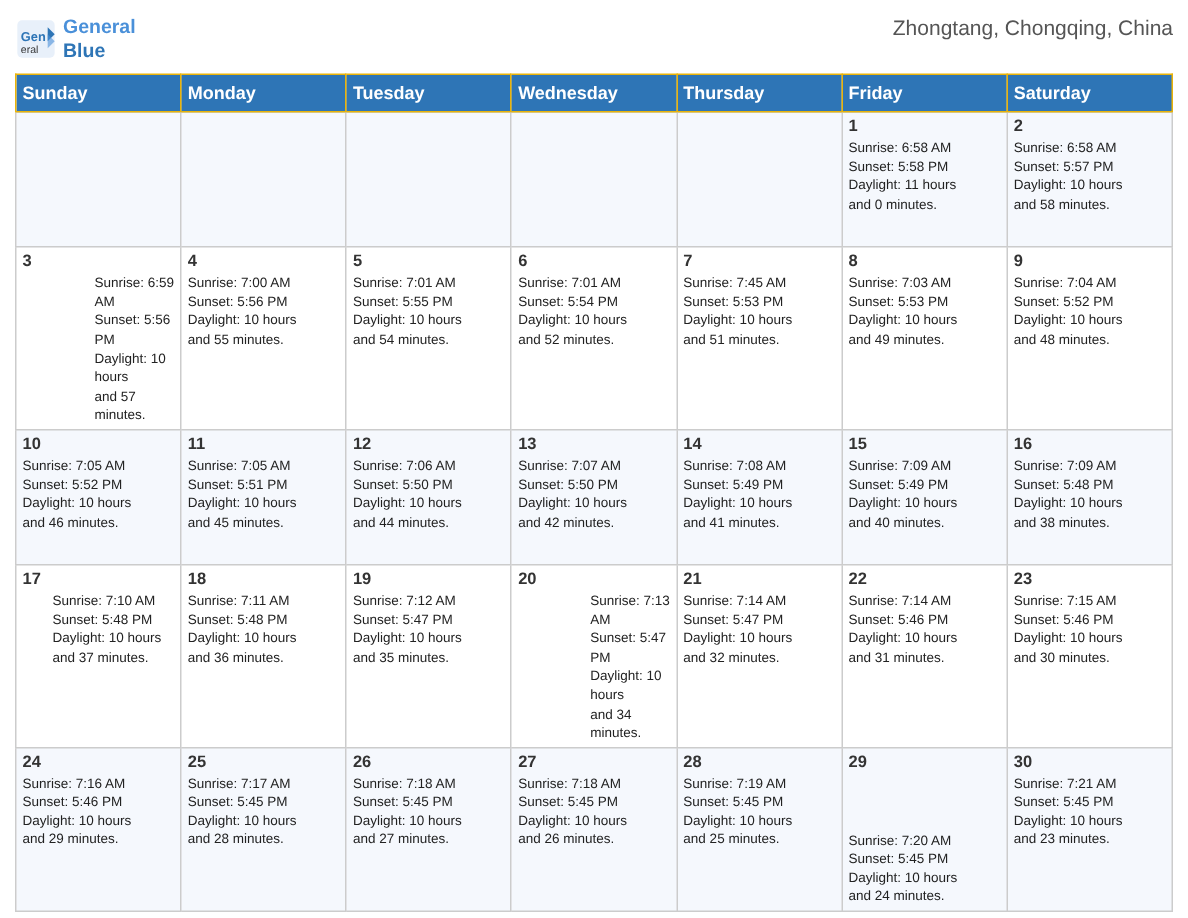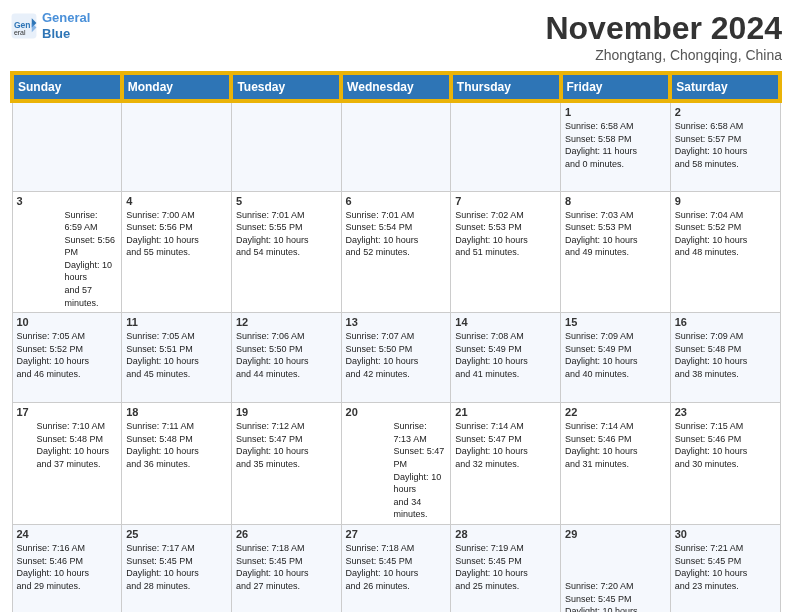--- a/index.html
+++ b/index.html
@@ -51,21 +51,21 @@
       border-collapse: collapse;
       table-layout: fixed;
     }
     thead th {
       background-color: #2e75b6;
       color: #fff;
       font-size: 12px;
       font-weight: bold;
       padding: 5px 4px;
       text-align: left;
-      border: 4px solid #eab308;
+      border: 1px solid #eab308;
     }
     tbody td {
       border: 1px solid #ccc;
       vertical-align: top;
       padding: 3px 4px;
       font-size: 9.5px;
       color: #333;
       height: 90px;
       background: #fff;
     }
@@ -103,21 +103,20 @@
       <polygon points="28,14 34,20 28,26" fill="#4a90d9" opacity="0.6"></polygon>
     </svg>
     <div>
       <div class="logo-text">
         <span>General</span><br>
         <span style="color:#2e75b6">Blue</span>
       </div>
     </div>
   </div>
   <div class="title-block">
-    <div class="calendar-title">November 2024</div>
     <div class="calendar-subtitle">Zhongtang, Chongqing, China</div>
   </div>
 </div>
 
 <table>
   <thead>
     <tr id="header-row">
         <th>Sunday</th>
         <th>Monday</th>
         <th>Tuesday</th>
@@ -173,21 +172,21 @@
         </td>
         <td>
           <span class="day-num">6</span>
           <div class="day-info" style="white-space: pre-line;">Sunrise: 7:01 AM
 Sunset: 5:54 PM
 Daylight: 10 hours
 and 52 minutes.</div>
         </td>
         <td>
           <span class="day-num">7</span>
-          <div class="day-info" style="white-space: pre-line;">Sunrise: 7:02 AM
+          <div class="day-info" style="white-space: pre-line;">Sunrise: 7:45 AM
 Sunset: 5:53 PM
 Daylight: 10 hours
 and 51 minutes.</div>
         </td>
         <td>
           <span class="day-num">8</span>
           <div class="day-info" style="white-space: pre-line;">Sunrise: 7:03 AM
 Sunset: 5:53 PM
 Daylight: 10 hours
 and 49 minutes.</div>

